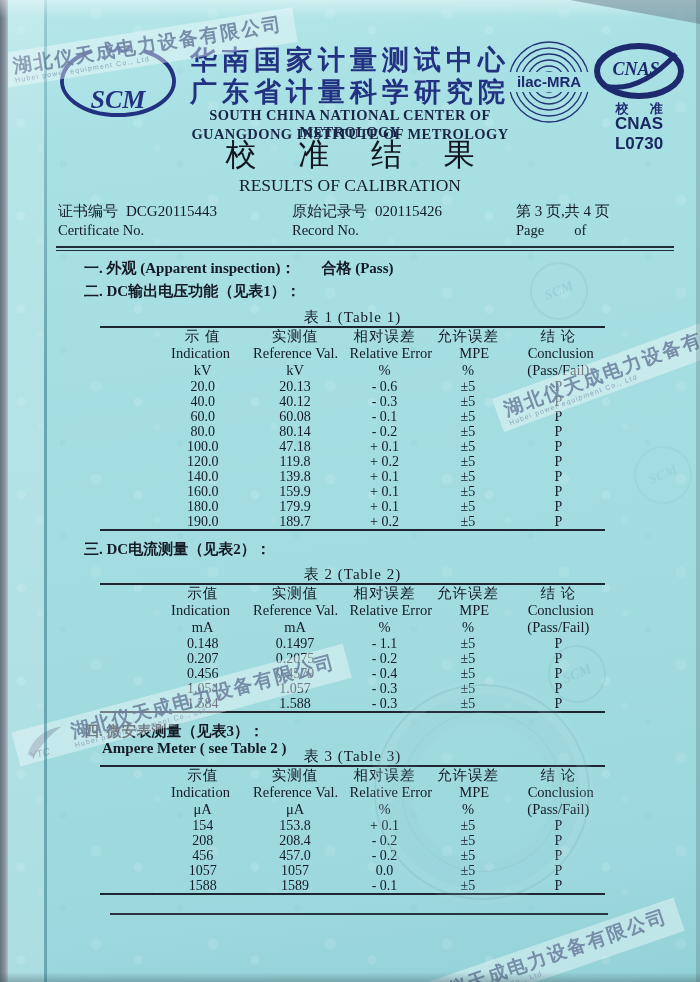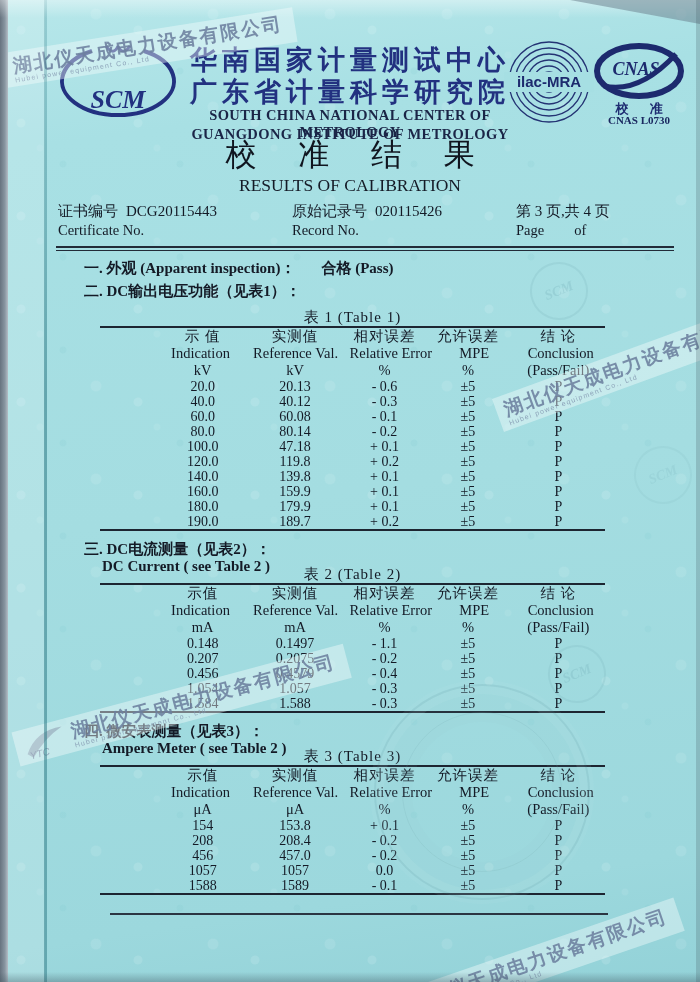--- a/index.html
+++ b/index.html
@@ -28,22 +28,22 @@
   .corner-tr { right:0; top:0; width:0; height:0;
     border-top:24px solid rgba(104,124,138,.5); border-left:130px solid transparent; }
   .bottom-shade { left:0; bottom:0; width:100%; height:10px;
     background:linear-gradient(to top, rgba(60,82,92,.35), rgba(60,82,92,0)); }
   .edge-right { right:0; top:0; width:4px; height:100%; background:rgba(70,95,105,.25); }
   .org-line { left:168px; width:364px; text-align:center; font-weight:bold; }
   .org-cn { font-size:27px; letter-spacing:5px; color:#223180; }
   .org-en { font-size:14.5px; color:#1b2547; letter-spacing:.4px; }
   .cnas-cn { left:592px; width:94px; top:100px; text-align:center; font-size:13px;
              letter-spacing:9px; text-indent:9px; font-weight:bold; color:#1f2d72; }
-  .cnas-code { left:592px; width:94px; top:114px; text-align:center; font-size:11px;
-               font-weight:bold; color:#1a2860; font-family:Liberation Serif, serif; }
+  .cnas-code { left:592px; width:94px; top:114px; text-align:center; font-size:17px;
+               font-weight:bold; color:#1a2860; font-family:Liberation Sans, sans-serif; }
 
   
   .title-cn { left:0; top:134px; width:100%; text-align:center; font-size:31px; font-weight:normal;
               letter-spacing:17px; text-indent:17px; color:#10151f; }
   .title-en { left:0; top:175px; width:100%; text-align:center; font-size:17.5px; color:#141a26; }
   .info-cn { font-size:15px; white-space:nowrap; }
   .info-en { font-size:14.5px; white-space:nowrap; }
   .gap8 { display:inline-block; width:8px; }
   .dbl-line { left:56px; top:246px; width:618px; height:5px;
               border-top:2px solid #222b38; border-bottom:1px solid #222b38; }
@@ -238,21 +238,20 @@
           <div class="cell c0">190.0</div>
           <div class="cell c1">189.7</div>
           <div class="cell c2">+ 0.2</div>
           <div class="cell c3">±5</div>
           <div class="cell c4">P</div>
         </div>
       </div>
   </div>
 
   <div class="abs sec-cn" style="left:84px;top:540px">三. DC电流测量（见表2）：</div>
-  <div class="abs sec-en" style="left:102px;top:558px">DC Current ( see Table 2 )</div>
   <div class="tbl" style="top:566px">
     <div class="tbl-caption">表 2 (Table 2)</div>
     <div class="tbl-body">
         <div class="trow head cnh">
           <div class="cell c0">示值</div>
           <div class="cell c1">实测值</div>
           <div class="cell c2">相对误差</div>
           <div class="cell c3">允许误差</div>
           <div class="cell c4">结 论</div>
         </div>

